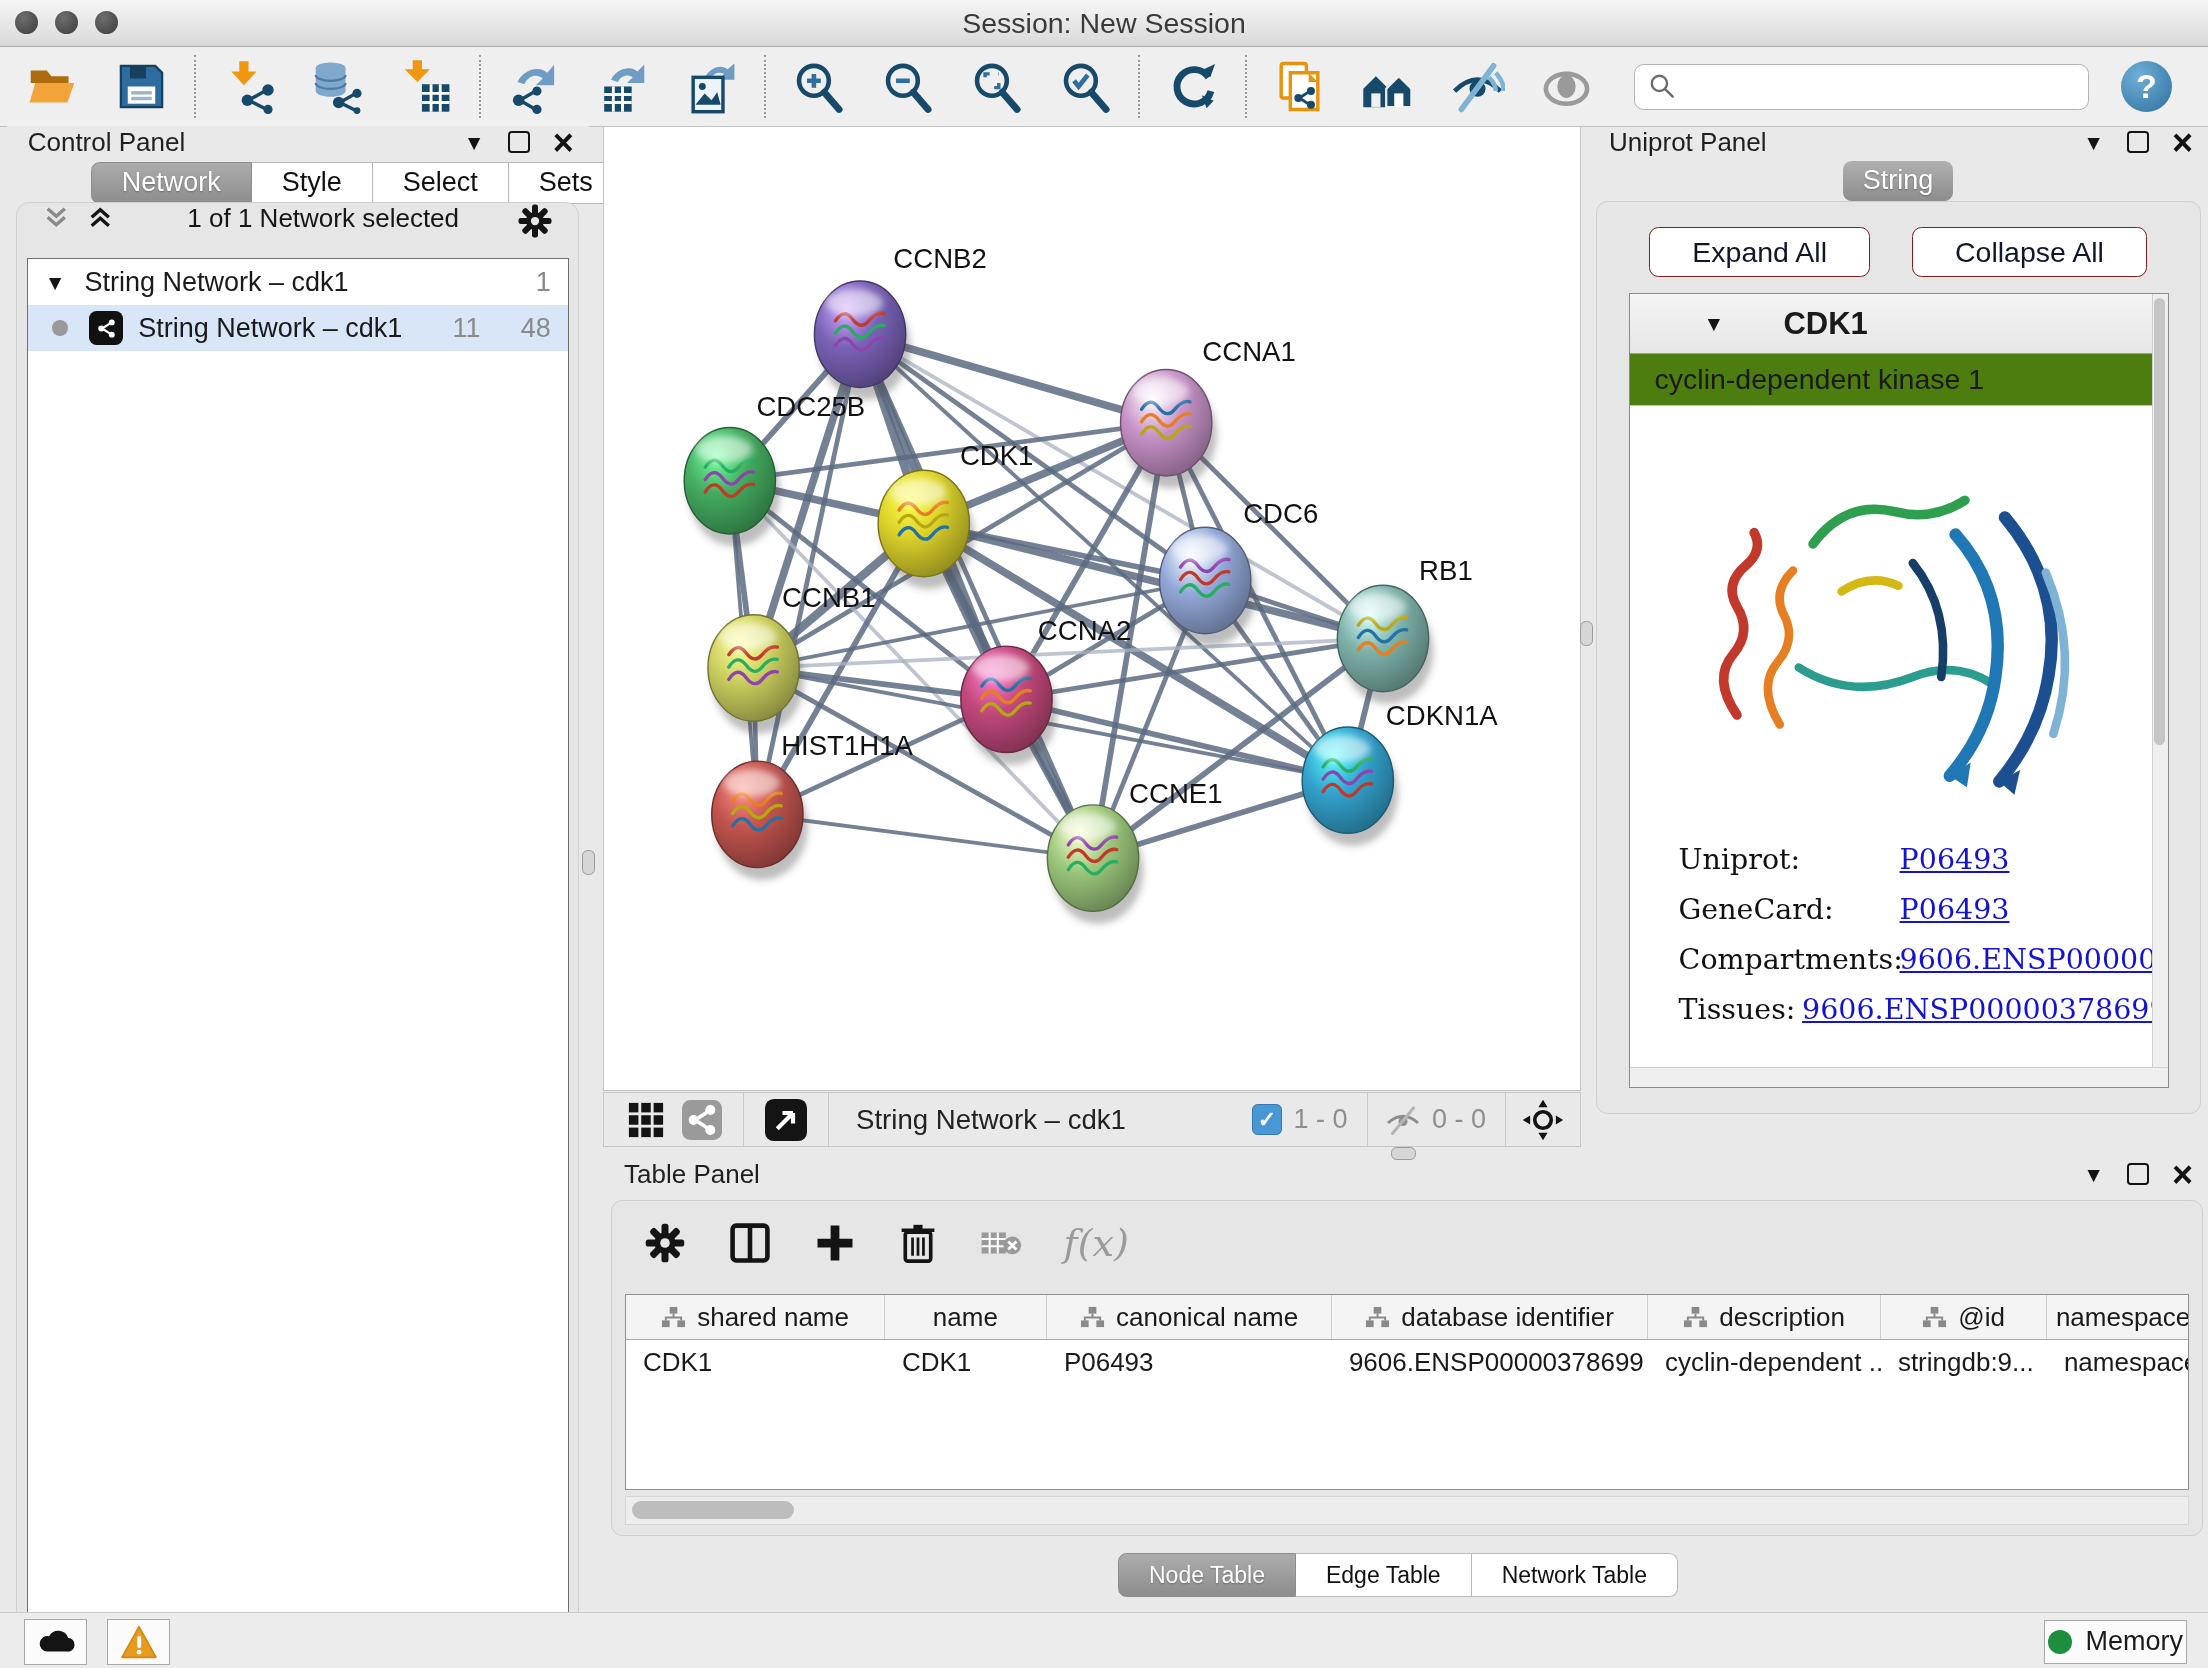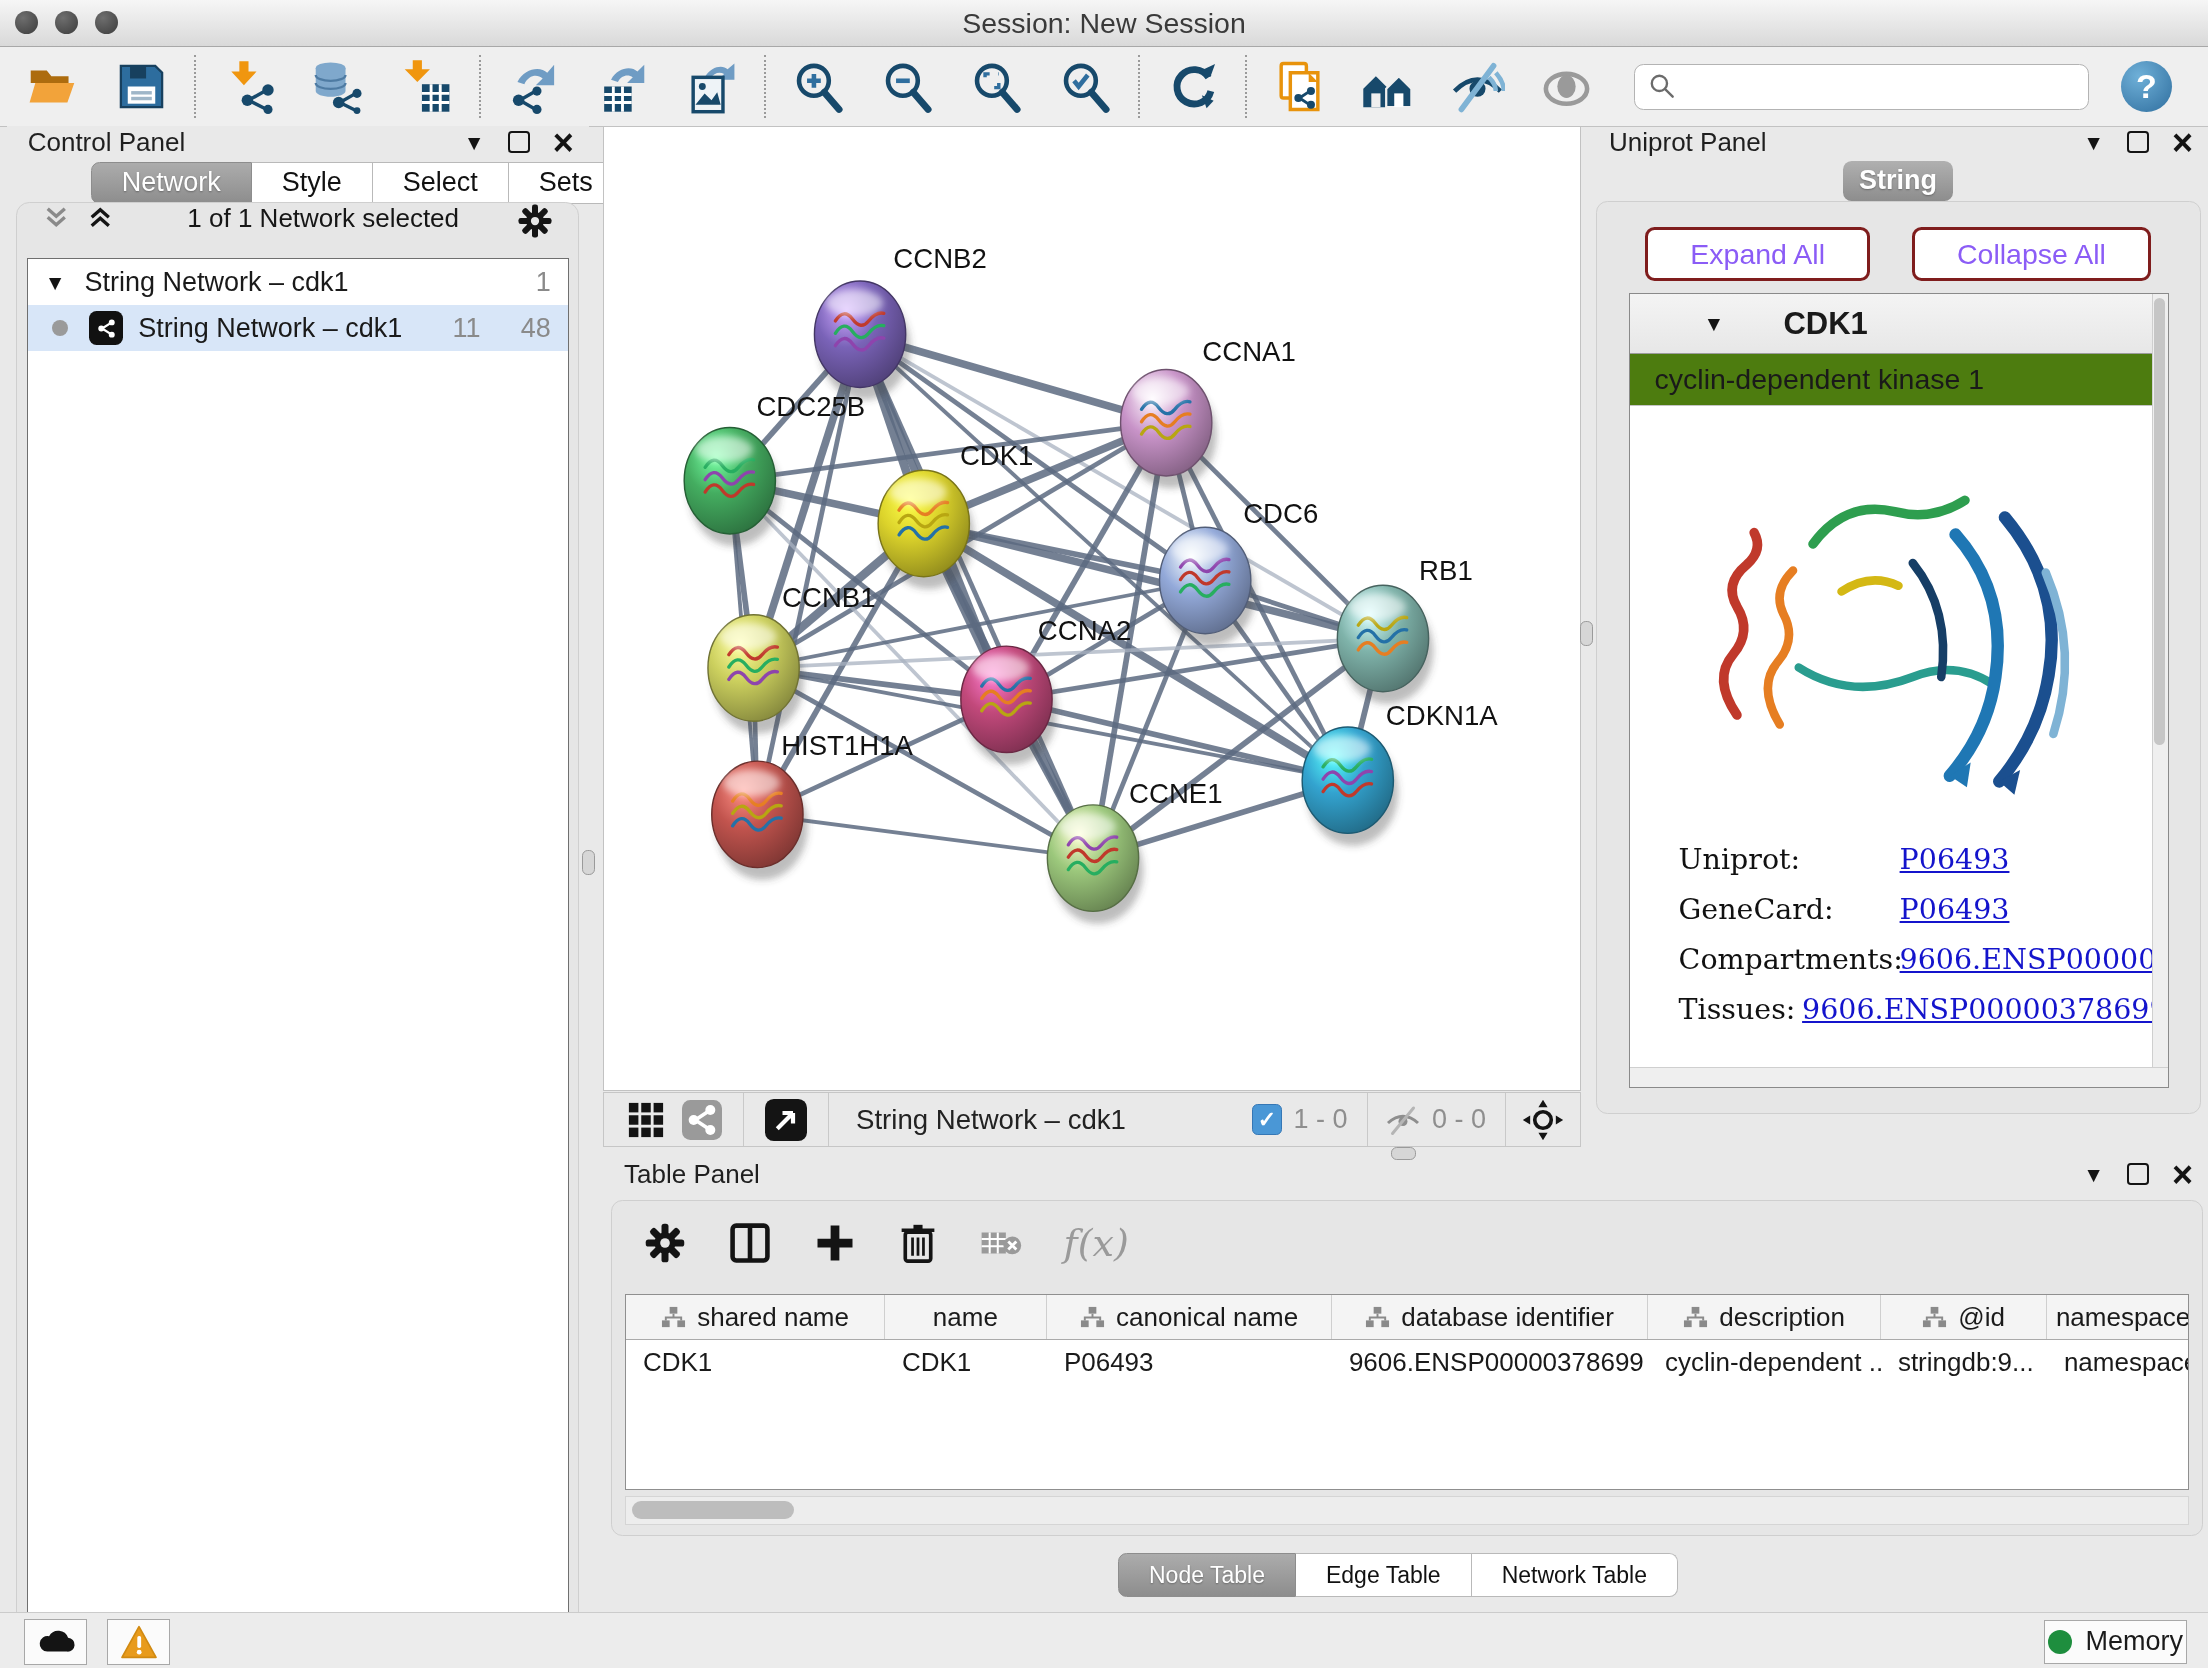--- a/index.html
+++ b/index.html
@@ -67,26 +67,26 @@
   .net-bar .vdiv{width:1px;height:100%;background:#c9c9c9;}
   .nb-title{font-size:27.6px;color:#222;margin-left:27px;flex:1;}
   .nb-count{font-size:27px;color:#8e8e8e;margin:0 19px 0 11.4px;}
   .nb-check{width:28.5px;height:28.5px;border-radius:5.7px;background:#4a97d6;border:1px solid #3577b5;
     display:flex;align-items:center;justify-content:center;color:#fff;font-size:22px;font-weight:bold;margin-left:21px;}
 
   
   .results-panel{position:absolute;left:1588px;top:126px;width:620px;height:991px;}
   .string-tab{width:110px;height:40px;margin:2.9px auto 0;border-radius:8.6px;
     background:linear-gradient(#b0b0b0,#8d8d8d);color:#fff;font-size:27px;display:flex;align-items:center;justify-content:center;
-    text-shadow:0 1px 1.9px rgba(0,0,0,.3);font-weight:bold;}
+    text-shadow:0 1px 1.9px rgba(0,0,0,.3);}
   .rp-box{position:absolute;left:7.6px;top:75px;width:605px;height:913px;background:#e6e6e6;
     border:1px solid #cfcfcf;border-radius:11.4px;box-sizing:border-box;}
   .rp-btnrow{display:flex;justify-content:center;gap:42px;margin-top:25px;}
-  .rp-btn{height:48px;padding:0 42px;background:#fff;border:3px solid #7f1d1d;border-radius:9.5px;
-    font-size:28.5px;display:flex;align-items:center;justify-content:center;color:#8b5cf6;}
+  .rp-btn{height:48px;padding:0 42px;background:#fff;border:1px solid #7f1d1d;border-radius:9.5px;
+    font-size:28.5px;display:flex;align-items:center;justify-content:center;color:#0f172a;}
   .rp-content{position:absolute;left:32px;top:91px;width:540px;height:795px;background:#fff;
     border:1.9px solid #8a8a8a;box-sizing:border-box;overflow:hidden;}
   .rp-entry-head{display:flex;align-items:center;height:59px;background:linear-gradient(#f4f4f4,#e7e7e7);
     border-bottom:1.9px solid #9c9c9c;padding-left:74px;gap:59px;}
   .rp-gene{font-size:31px;font-weight:bold;}
   .rp-desc{height:51px;display:flex;align-items:center;background:#4d7c0f;border-bottom:1px solid #c4c4c4;
     font-size:28.5px;padding-left:25px;}
   .rp-protein{height:428px;display:flex;align-items:center;justify-content:center;}
   .xl-head{font-family:"DejaVu Serif",serif;font-size:29.5px;font-weight:bold;padding:5.7px 0 7.6px 27px;}
   .xl-row{display:flex;align-items:center;padding:8.6px 0 8.6px 49px;font-family:"DejaVu Serif",serif;font-size:28.5px;}

